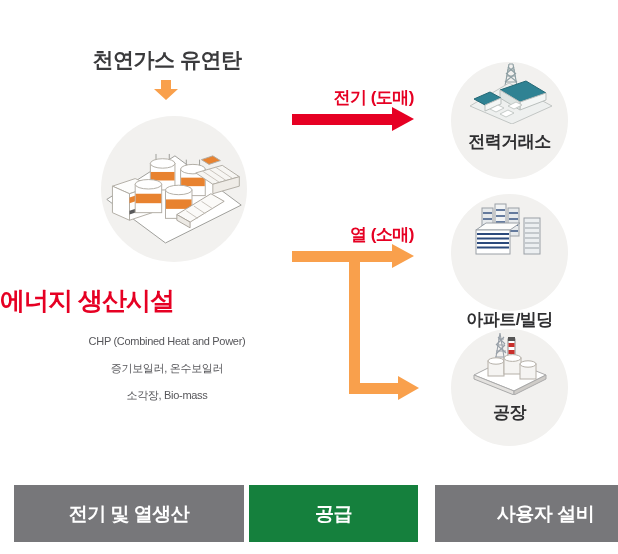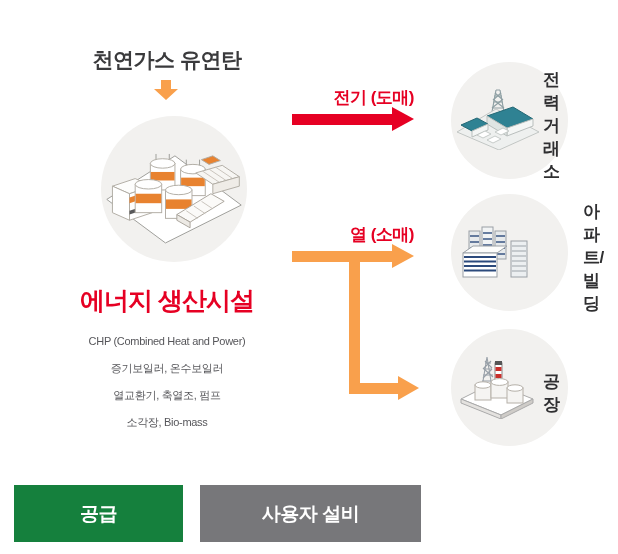--- a/index.html
+++ b/index.html
@@ -7,21 +7,21 @@
     position:relative;width:618px;height:554px;background:#ffffff;overflow:hidden;
     font-family:"Liberation Sans","DejaVu Sans",sans-serif;
   }
   .abs{position:absolute;}
   
   .source-label{left:0;top:46px;width:334px;text-align:center;
     font-size:21px;font-weight:700;color:#3a3a3c;letter-spacing:-0.5px;}
   .down-arrow{left:153px;top:80px;}
   .main-circle{left:101px;top:116px;width:146px;height:146px;border-radius:50%;
     background:#f2f1ef;display:flex;align-items:center;justify-content:center;}
-  .producer-title{left:0;top:284px;width:334px;text-align:center;
+  .producer-title{left:0;top:284px;width:334px;text-align:left;
     font-size:25px;font-weight:700;color:#e60023;letter-spacing:-1px;}
   .producer-list{left:0;top:328px;width:334px;text-align:center;
     font-size:11px;line-height:27px;color:#56565a;letter-spacing:-0.3px;}
   .producer-list div{white-space:nowrap;}
   
   .flow-label{width:124px;text-align:right;font-size:17px;font-weight:700;color:#e60023;letter-spacing:-0.5px;}
   .elec-label{left:290px;top:86px;}
   .heat-label{left:290px;top:223px;}
   .bar-h{height:11px;}
   .elec-bar{left:292px;top:114px;width:100px;background:#e60023;}
@@ -29,21 +29,21 @@
     border-top:12px solid transparent;border-bottom:12px solid transparent;border-left:22px solid #e60023;}
   .heat-bar{left:292px;top:251px;width:100px;background:#f9a04c;}
   .heat-head{left:392px;top:244px;width:0;height:0;
     border-top:12px solid transparent;border-bottom:12px solid transparent;border-left:22px solid #f9a04c;}
   .heat-branch{left:349px;top:251px;width:11px;height:141px;background:#f9a04c;}
   .heat-bar2{left:349px;top:383px;width:49px;background:#f9a04c;}
   .heat-head2{left:398px;top:376px;width:0;height:0;
     border-top:12px solid transparent;border-bottom:12px solid transparent;border-left:21px solid #f9a04c;}
   
   .dest-circle{left:451px;width:117px;height:117px;border-radius:50%;background:#f2f1ef;
-    display:flex;flex-direction:row;align-items:center;justify-content:flex-start;padding-top:8px;box-sizing:border-box;}
+    display:flex;flex-direction:column;align-items:center;justify-content:flex-start;padding-top:8px;box-sizing:border-box;}
   .dest-1{top:62px;}
   .dest-2{top:194px;gap:40px;}
   .dest-3{top:329px;}
   .dest-label{font-size:17px;font-weight:700;color:#2f2f31;letter-spacing:-0.5px;margin-top:2px;}
   .dest-icon{flex:0 0 auto;}
   .dest-1 .dest-icon{margin-top:-8px;}
   .dest-3 .dest-icon{margin-top:-6px;}
   
   .process-bar{left:14px;top:485px;width:600px;height:57px;display:flex;gap:5px;}
   .stage{flex:0 0 auto;display:flex;align-items:center;justify-content:center;
@@ -117,21 +117,20 @@
           <line x1="104" y1="74" x2="116" y2="82"></line>
       </g>
       <polygon points="78,88 92,96 92,102 78,94" fill="#edeae5" stroke="#a8a39b"></polygon>
     </svg>
   </div>
 
   <div class="abs producer-title">에너지 생산시설</div>
   <div class="abs producer-list">
     <div>CHP (Combined Heat and Power)</div>
     <div>증기보일러, 온수보일러</div>
-    <div>열교환기, 축열조, 펌프</div>
     <div>소각장, Bio-mass</div>
   </div>
 
   <div class="abs flow-label elec-label">전기 (도매)</div>
   <div class="abs bar-h elec-bar"></div>
   <div class="abs elec-head"></div>
 
   <div class="abs flow-label heat-label">열 (소매)</div>
   <div class="abs bar-h heat-bar"></div>
   <div class="abs heat-head"></div>
@@ -228,17 +227,18 @@
             <ellipse cx="48.5" cy="27" rx="8.5" ry="3.4" fill="#ffffff"></ellipse>
           <rect x="56" y="33" width="16" height="15" fill="#f5f4f2"></rect>
             <ellipse cx="64" cy="33" rx="8" ry="3.2" fill="#ffffff"></ellipse>
         </g>
       </svg>
     </div>
     <div class="dest-label">공장</div>
   </div>
 
   <div class="abs process-bar">
+    <div class="stage stage-0">전기 및 열생산</div>
     <div class="stage stage-1">공급</div>
     <div class="stage stage-2">사용자 설비</div>
   </div>
 
 </div>
 
 </body></html>

